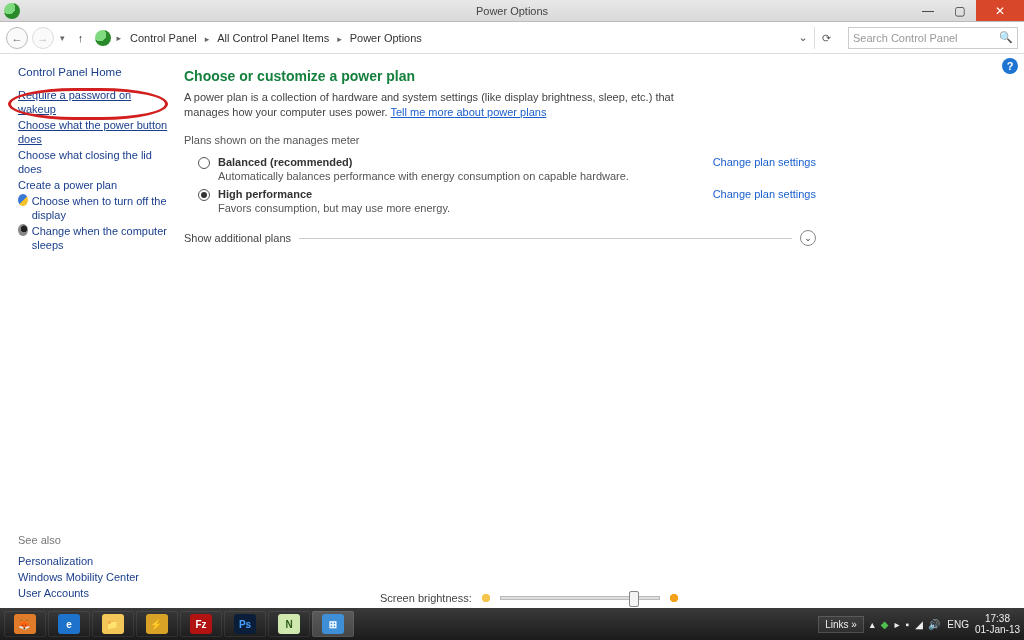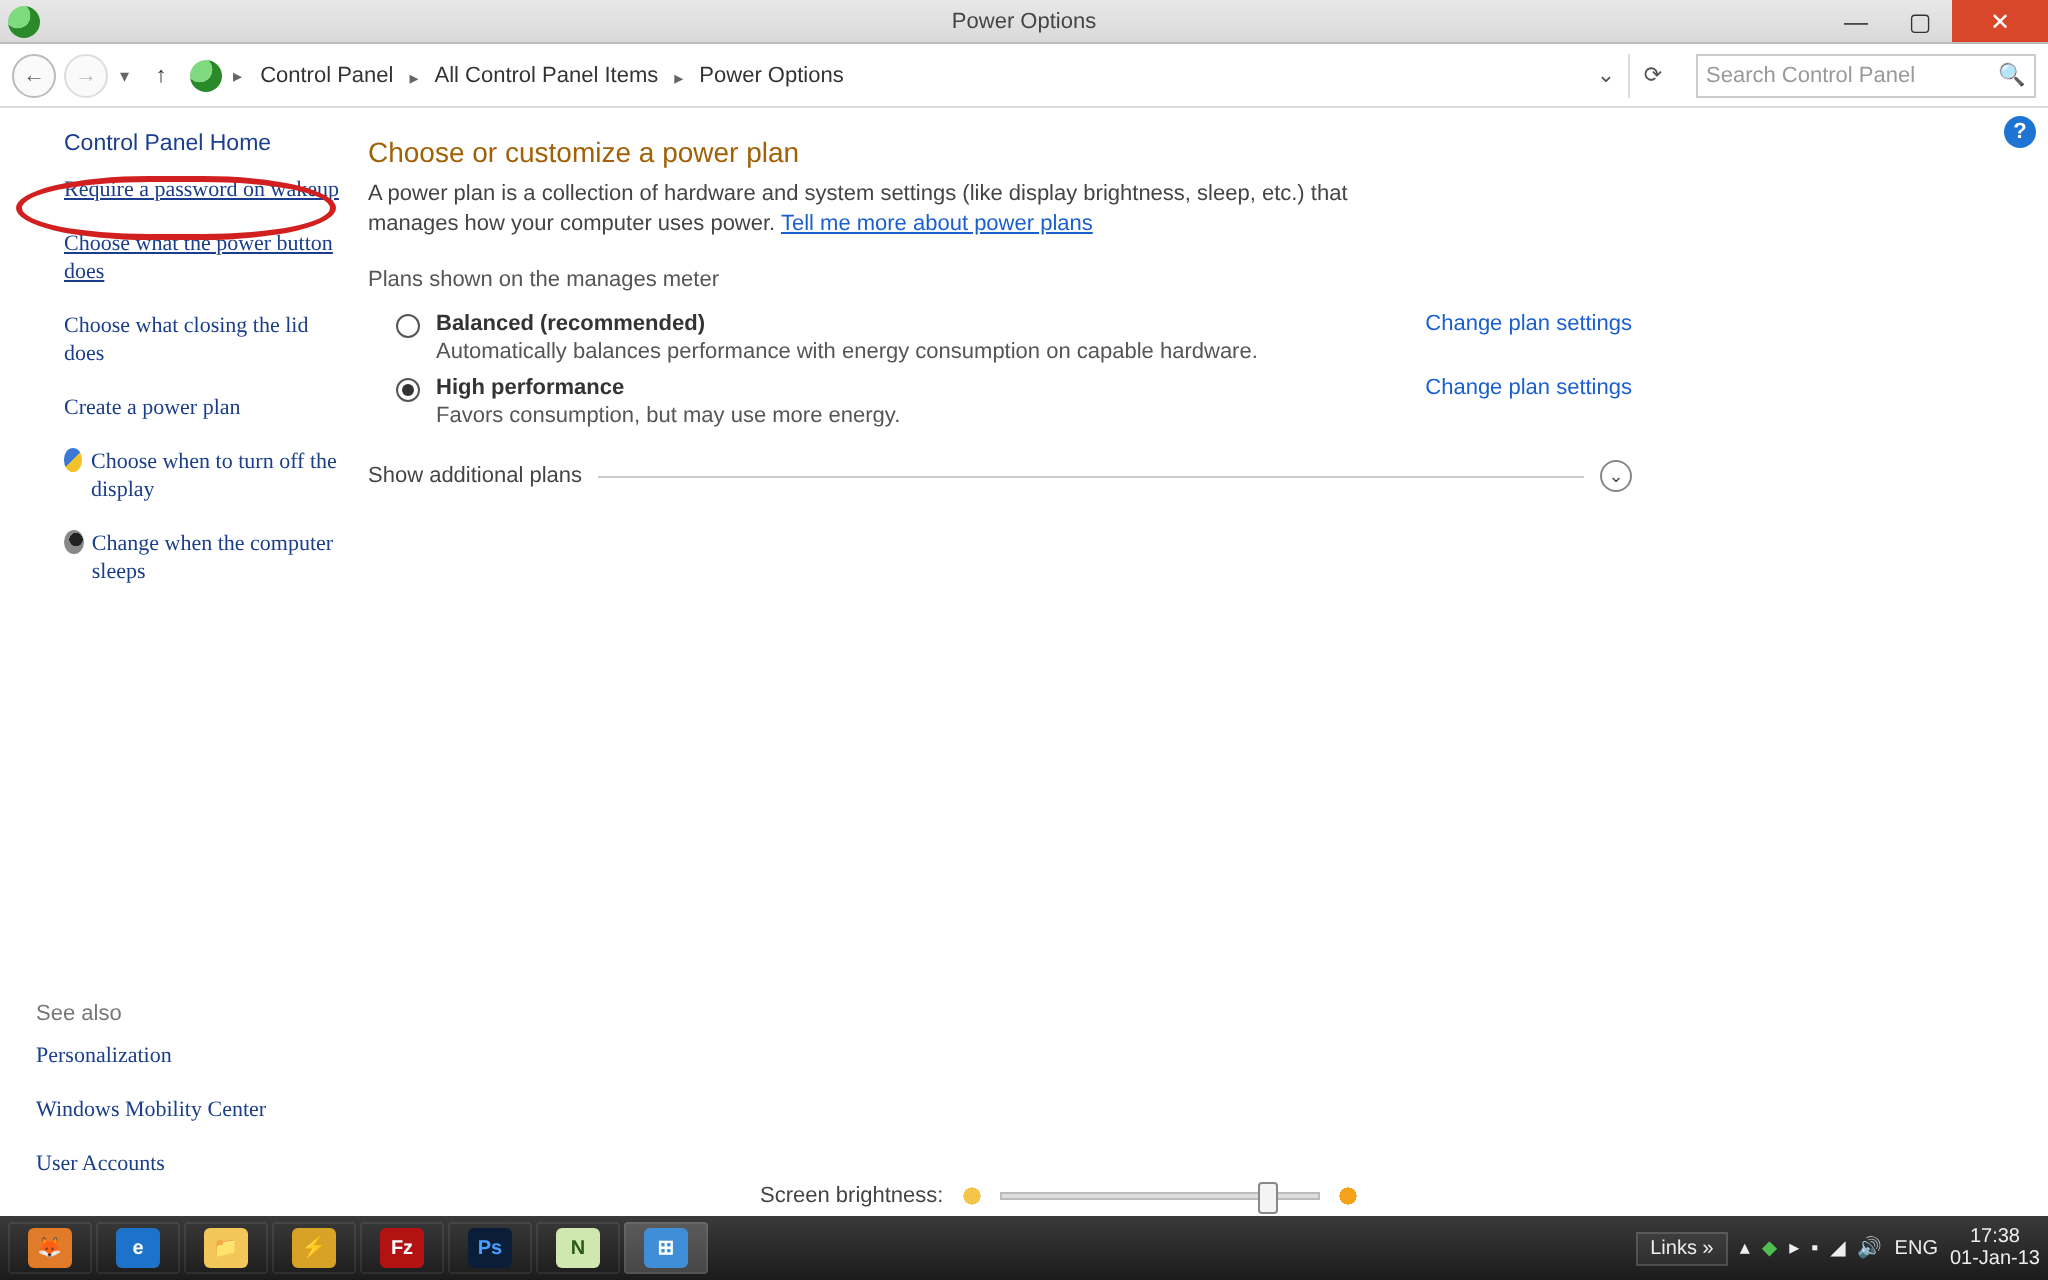--- a/index.html
+++ b/index.html
@@ -22,35 +22,35 @@
   .breadcrumb span { padding:2px 3px;}
   .breadcrumb .sep{ font-size:9px; color:#666;}
   .navbar .refresh{ width:24px; text-align:center; color:#555; border-left:1px solid #ddd; height:22px; line-height:22px;}
   .navbar .dropchev{width:14px;text-align:center;color:#555;}
   .searchbox { width:170px; height:22px; border:1px solid #ccc; display:flex; align-items:center; padding:0 4px; color:#999; background:#fff; margin-left:6px;gap:40px;}
   .searchbox .mag{margin-left:auto; color:#777;}
   
   .helpicon{ position:absolute; right:6px; top:58px; width:16px;height:16px; border-radius:50%; background:#1e74d2; color:#fff; font-size:11px; font-weight:bold; display:flex; align-items:center; justify-content:center;}
   
   .body { display:flex; height:calc(100% - 22px - 32px - 32px); position:relative;}
-  .sidebar { width:180px; padding:12px 10px 0 32px; font-size:11px;}
+  .sidebar { width:180px; padding:12px 10px 0 18px; font-size:11px;}
   .sidebar .home{ color:#1a3e8b; font-size:11.5px; margin-bottom:10px;}
-  .sidebar a { color:#1a3e8b; text-decoration:none; display:block; line-height:14px; margin-bottom:13px;font-family:Liberation Serif, serif;}
+  .sidebar a { color:#1a3e8b; text-decoration:none; display:block; line-height:14px; margin-bottom:2px;}
   .sidebar a.underlined{ text-decoration:underline;}
   .sidebar .iconitem{ display:flex; gap:4px;}
   .sidebar .iconitem .ic{width:12px;height:12px;border-radius:50%;}
   .ic.shield{background:linear-gradient(135deg,#3c79d6 50%,#f3c22b 50%);}
   .ic.moon{background:radial-gradient(circle at 60% 40%, #222 0 35%, #888 36% 100%);}
   .sidebar .seealso{position:absolute; bottom:6px; left:18px; width:160px;}
   .sidebar .seealso .hdr{ color:#777; font-size:11px; margin-bottom:8px;}
   
   .annot{ position:absolute; border:3px solid #d21f1f; border-radius:50%/60%; pointer-events:none;}
   
   .main { flex:1; padding:14px 24px 0 4px; font-size:11px; color:#333; max-width:660px;}
-  .main h1{ color:#a16207; font-weight:normal; font-size:14px; margin-bottom:6px;}
+  .main h1{ color:#15803d; font-weight:bold; font-size:14px; margin-bottom:6px;}
   .main .desc{ color:#444; line-height:15px; max-width:520px;}
   .main .desc a{ color:#1a5fcf; text-decoration:underline;}
   .main .subhdr{ margin-top:14px; color:#555; }
   .planshdr{ border-top:0; margin-bottom:6px;}
   .planrow{ display:flex; align-items:flex-start; padding:4px 0 2px 14px;}
   .planrow .radio{ width:12px;height:12px;border:1px solid #555;border-radius:50%;margin-right:8px;margin-top:1px;position:relative;}
   .planrow .radio.checked::after{content:"";position:absolute;inset:2px;border-radius:50%;background:#333;}
   .planrow .plantext{flex:1;}
   .planrow .plantext .name{font-weight:bold;}
   .planrow .plantext .sub{color:#555; padding-left:0; margin-top:2px;}

